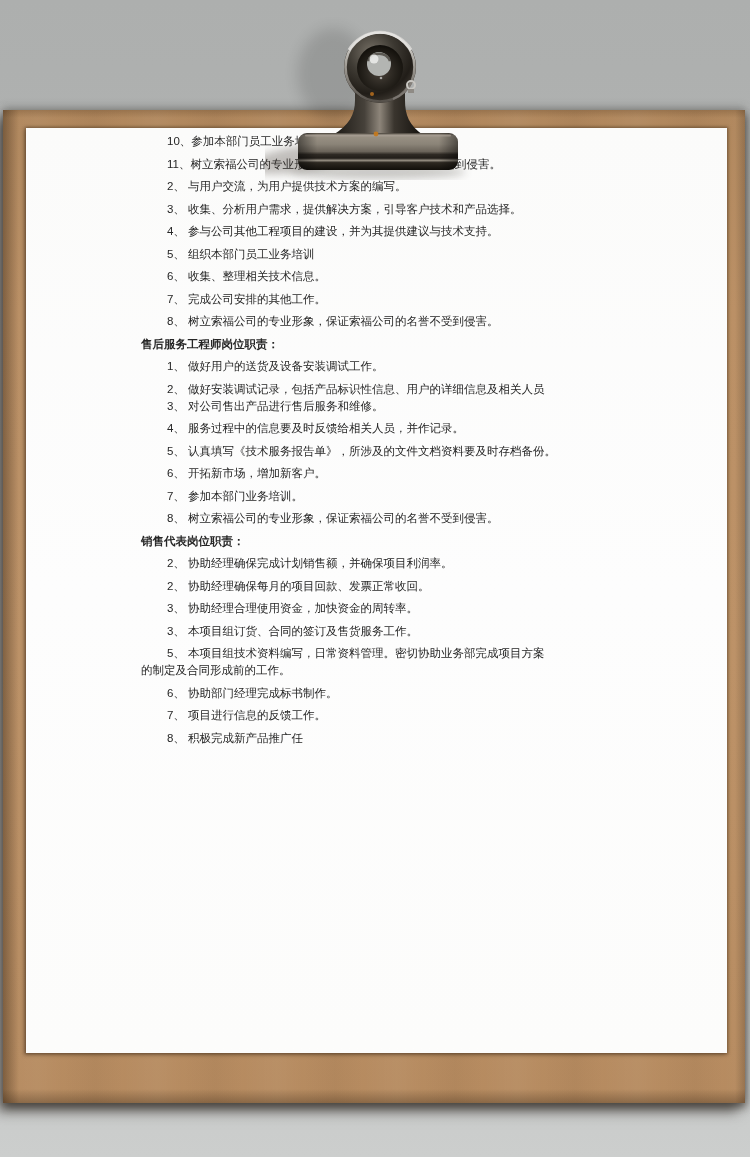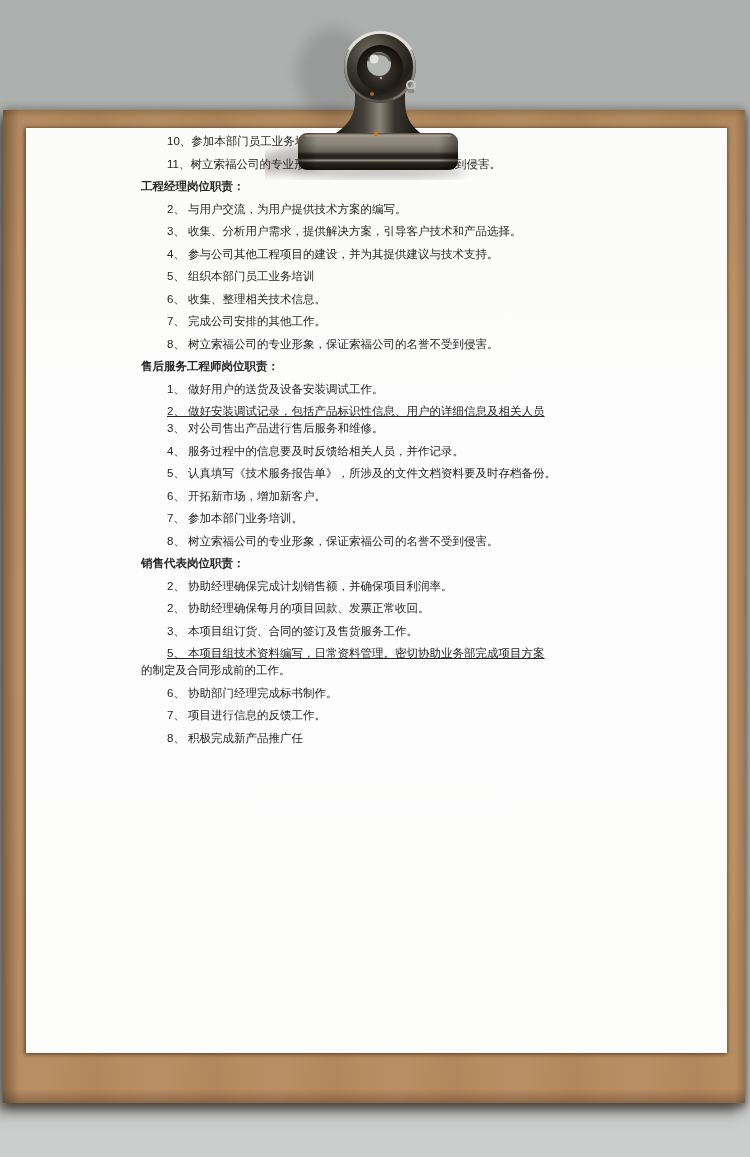--- a/index.html
+++ b/index.html
@@ -27,54 +27,54 @@
     background:linear-gradient(180deg,#fbfbfa 0%,#fdfdfd 50%,#fcfcfb 100%);
     box-shadow:0 0 3px 1px rgba(55,37,20,.5), -2px 2px 4px rgba(55,37,20,.28);
   }
   .doc{
     position:absolute;left:141px;top:133px;width:452px;
     color:#262626;font-size:11.5px;line-height:17px;
   }
   .line{margin:0 0 5.5px 0;white-space:nowrap;}
   .heading{font-weight:700;text-indent:0;}
   .item{text-indent:26px;}
-  .item_wrap{text-indent:26px;margin-bottom:0;text-decoration:underline;}
+  .item_wrap{text-indent:26px;margin-bottom:0;}
   .cont{text-indent:0;}
   .clip-svg{position:absolute;left:265px;top:12px;width:210px;height:168px;}
 </style>
 </head>
 <body>
 
 <div class="board"></div>
 
 <div class="paper"></div>
 
 <div class="doc">
     <p class="line item">10、参加本部门员工业务培训。</p>
     <p class="line item">11、树立索福公司的专业形象，保证索福公司的名誉不受到侵害。</p>
-    <p class="line heading">工程经理岗位职责：</p>
     <p class="line item">2、 与用户交流，为用户提供技术方案的编写。</p>
     <p class="line item">3、 收集、分析用户需求，提供解决方案，引导客户技术和产品选择。</p>
     <p class="line item">4、 参与公司其他工程项目的建设，并为其提供建议与技术支持。</p>
     <p class="line item">5、 组织本部门员工业务培训</p>
     <p class="line item">6、 收集、整理相关技术信息。</p>
     <p class="line item">7、 完成公司安排的其他工作。</p>
     <p class="line item">8、 树立索福公司的专业形象，保证索福公司的名誉不受到侵害。</p>
     <p class="line heading">售后服务工程师岗位职责：</p>
     <p class="line item">1、 做好用户的送货及设备安装调试工作。</p>
     <p class="line item_wrap">2、 做好安装调试记录，包括产品标识性信息、用户的详细信息及相关人员</p>
     <p class="line item">3、 对公司售出产品进行售后服务和维修。</p>
     <p class="line item">4、 服务过程中的信息要及时反馈给相关人员，并作记录。</p>
     <p class="line item">5、 认真填写《技术服务报告单》，所涉及的文件文档资料要及时存档备份。</p>
     <p class="line item">6、 开拓新市场，增加新客户。</p>
     <p class="line item">7、 参加本部门业务培训。</p>
     <p class="line item">8、 树立索福公司的专业形象，保证索福公司的名誉不受到侵害。</p>
     <p class="line heading">销售代表岗位职责：</p>
     <p class="line item">2、 协助经理确保完成计划销售额，并确保项目利润率。</p>
     <p class="line item">2、 协助经理确保每月的项目回款、发票正常收回。</p>
+    <p class="line item">3、 协助经理合理使用资金，加快资金的周转率。</p>
     <p class="line item">3、 本项目组订货、合同的签订及售货服务工作。</p>
     <p class="line item_wrap">5、 本项目组技术资料编写，日常资料管理。密切协助业务部完成项目方案</p>
     <p class="line cont">的制定及合同形成前的工作。</p>
     <p class="line item">6、 协助部门经理完成标书制作。</p>
     <p class="line item">7、 项目进行信息的反馈工作。</p>
     <p class="line item">8、 积极完成新产品推广任</p>
   </div>
 
 <svg class="clip-svg" viewBox="0 0 210 168" xmlns="http://www.w3.org/2000/svg">
   <defs>

